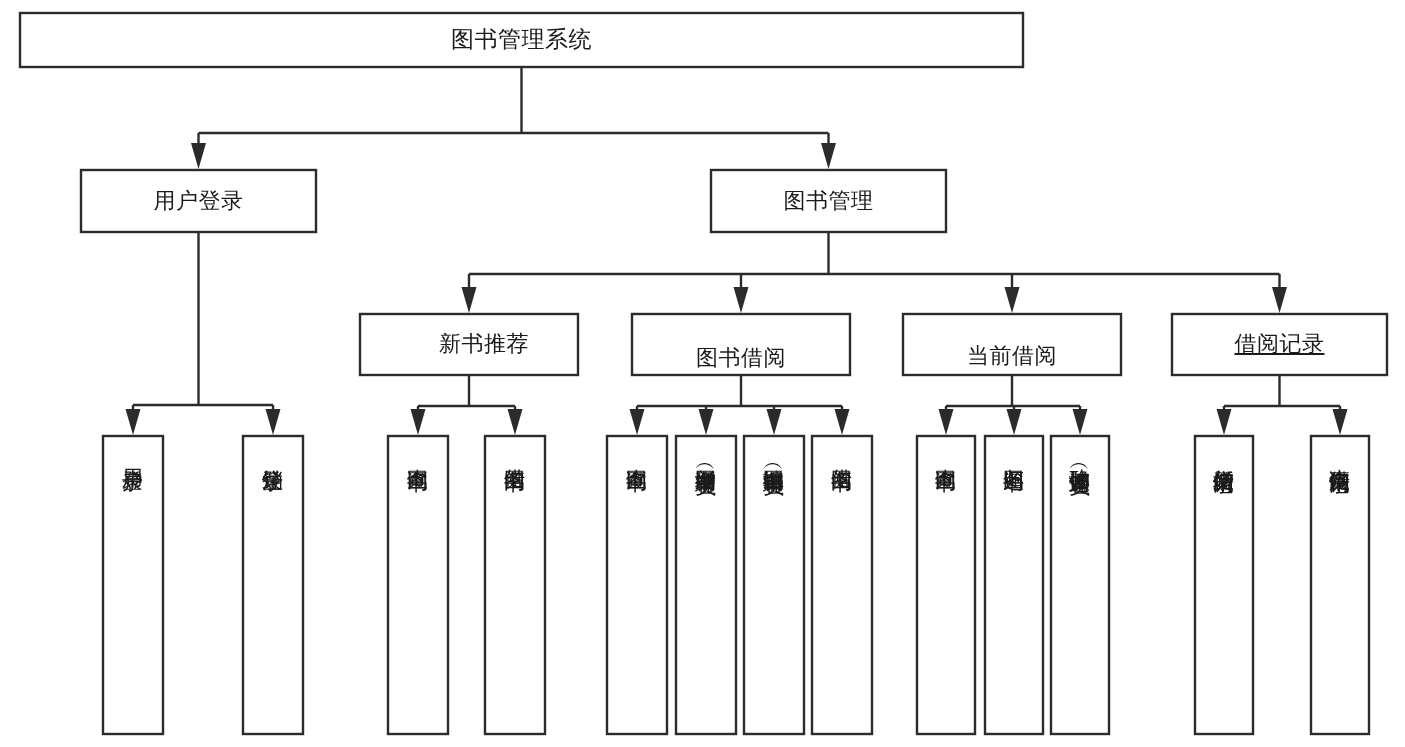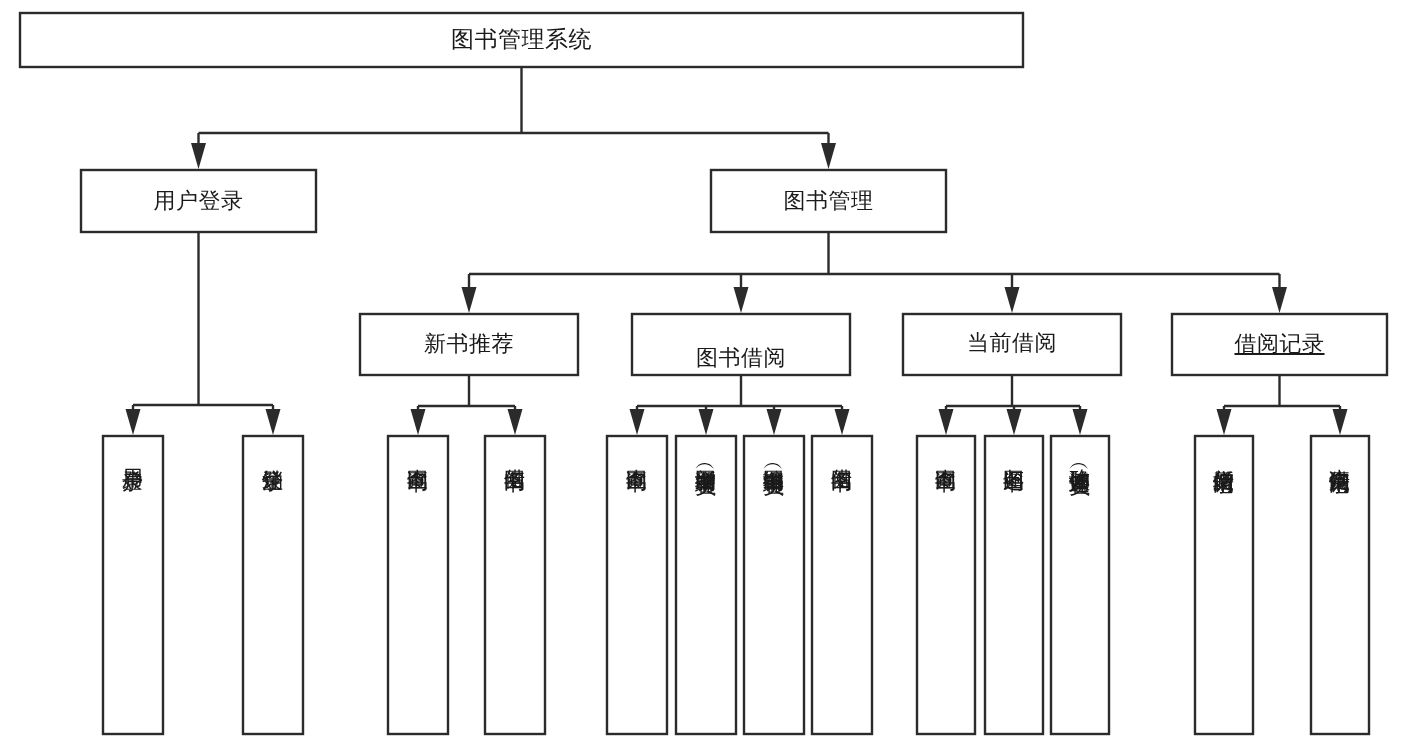--- a/index.html
+++ b/index.html
@@ -156,23 +156,23 @@
         <rect x="1051" y="436" width="58" height="298" rx="0" class="node-rect"></rect>
         <rect x="1195" y="436" width="58" height="298" rx="0" class="node-rect"></rect>
         <rect x="1311" y="436" width="58" height="298" rx="0" class="node-rect"></rect>
       </g>
   </svg>
 
   <div id="labels-layer">
       <div class="node-label horizontal root" style="left: 20px; top: 13px; width: 1003px; height: 54px;">图书管理系统</div>
       <div class="node-label horizontal" style="left: 81px; top: 170px; width: 235px; height: 62px;">用户登录</div>
       <div class="node-label horizontal" style="left: 711px; top: 170px; width: 235px; height: 62px;">图书管理</div>
-      <div class="node-label horizontal" style="left: 360px; top: 314px; width: 218px; height: 61px;">新书推荐</div>
+      <div class="node-label horizontal" style="left: 360px; top: 314px; width: 218px; height: 61px; padding-left: 15px;">新书推荐</div>
       <div class="node-label horizontal" style="left: 632px; top: 328px; width: 218px; height: 61px;">图书借阅</div>
-      <div class="node-label horizontal" style="left: 903px; top: 313px; width: 218px; height: 61px;">当前借阅</div>
+      <div class="node-label horizontal" style="left: 903px; top: 326px; width: 218px; height: 61px;">当前借阅</div>
       <div class="node-label horizontal" style="left: 1172px; top: 314px; width: 215px; height: 61px; text-decoration: underline;">借阅记录</div>
       <div class="node-label vertical" style="left: 103px; top: 436px; width: 60px; height: 298px; padding-top: 16px; box-sizing: border-box;">用户登录</div>
       <div class="node-label vertical" style="left: 243px; top: 436px; width: 60px; height: 298px; padding-top: 16px; box-sizing: border-box;">注销登录</div>
       <div class="node-label vertical" style="left: 388px; top: 436px; width: 60px; height: 298px; padding-top: 16px; box-sizing: border-box;">查询图书</div>
       <div class="node-label vertical" style="left: 485px; top: 436px; width: 60px; height: 298px; padding-top: 16px; box-sizing: border-box;">借阅图书</div>
       <div class="node-label vertical" style="left: 607px; top: 436px; width: 60px; height: 298px; padding-top: 16px; box-sizing: border-box;">查询图书</div>
       <div class="node-label vertical" style="left: 676px; top: 436px; width: 60px; height: 298px; padding-top: 16px; box-sizing: border-box;">新增图书（管理员）</div>
       <div class="node-label vertical" style="left: 744px; top: 436px; width: 60px; height: 298px; padding-top: 16px; box-sizing: border-box;">编辑图书（管理员）</div>
       <div class="node-label vertical" style="left: 812px; top: 436px; width: 60px; height: 298px; padding-top: 16px; box-sizing: border-box;">借阅图书</div>
       <div class="node-label vertical" style="left: 917px; top: 436px; width: 58px; height: 298px; padding-top: 16px; box-sizing: border-box;">查询图书</div>

